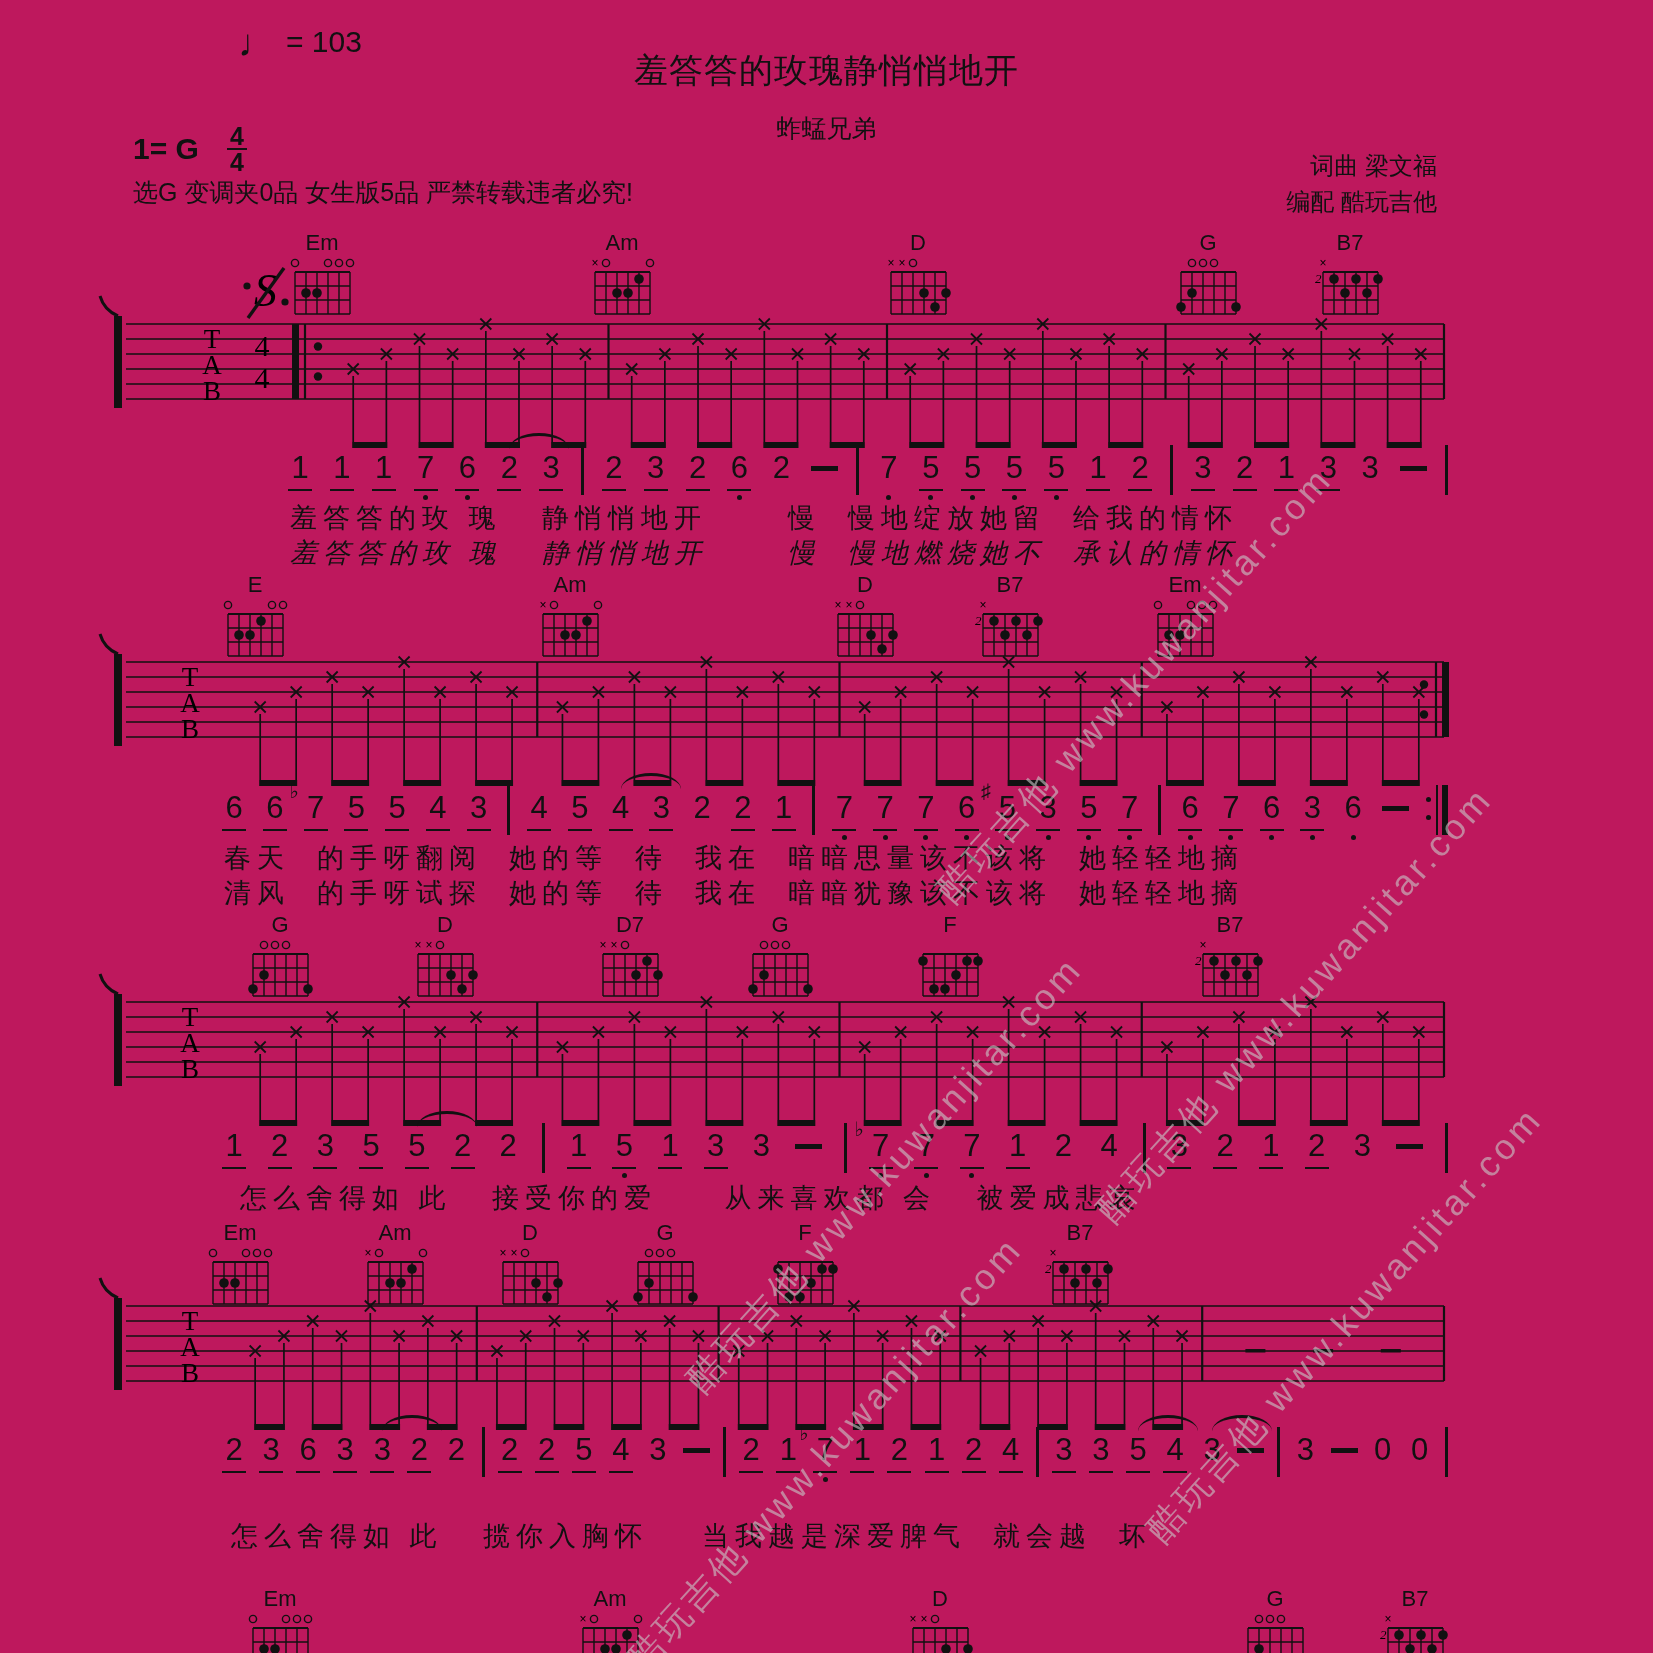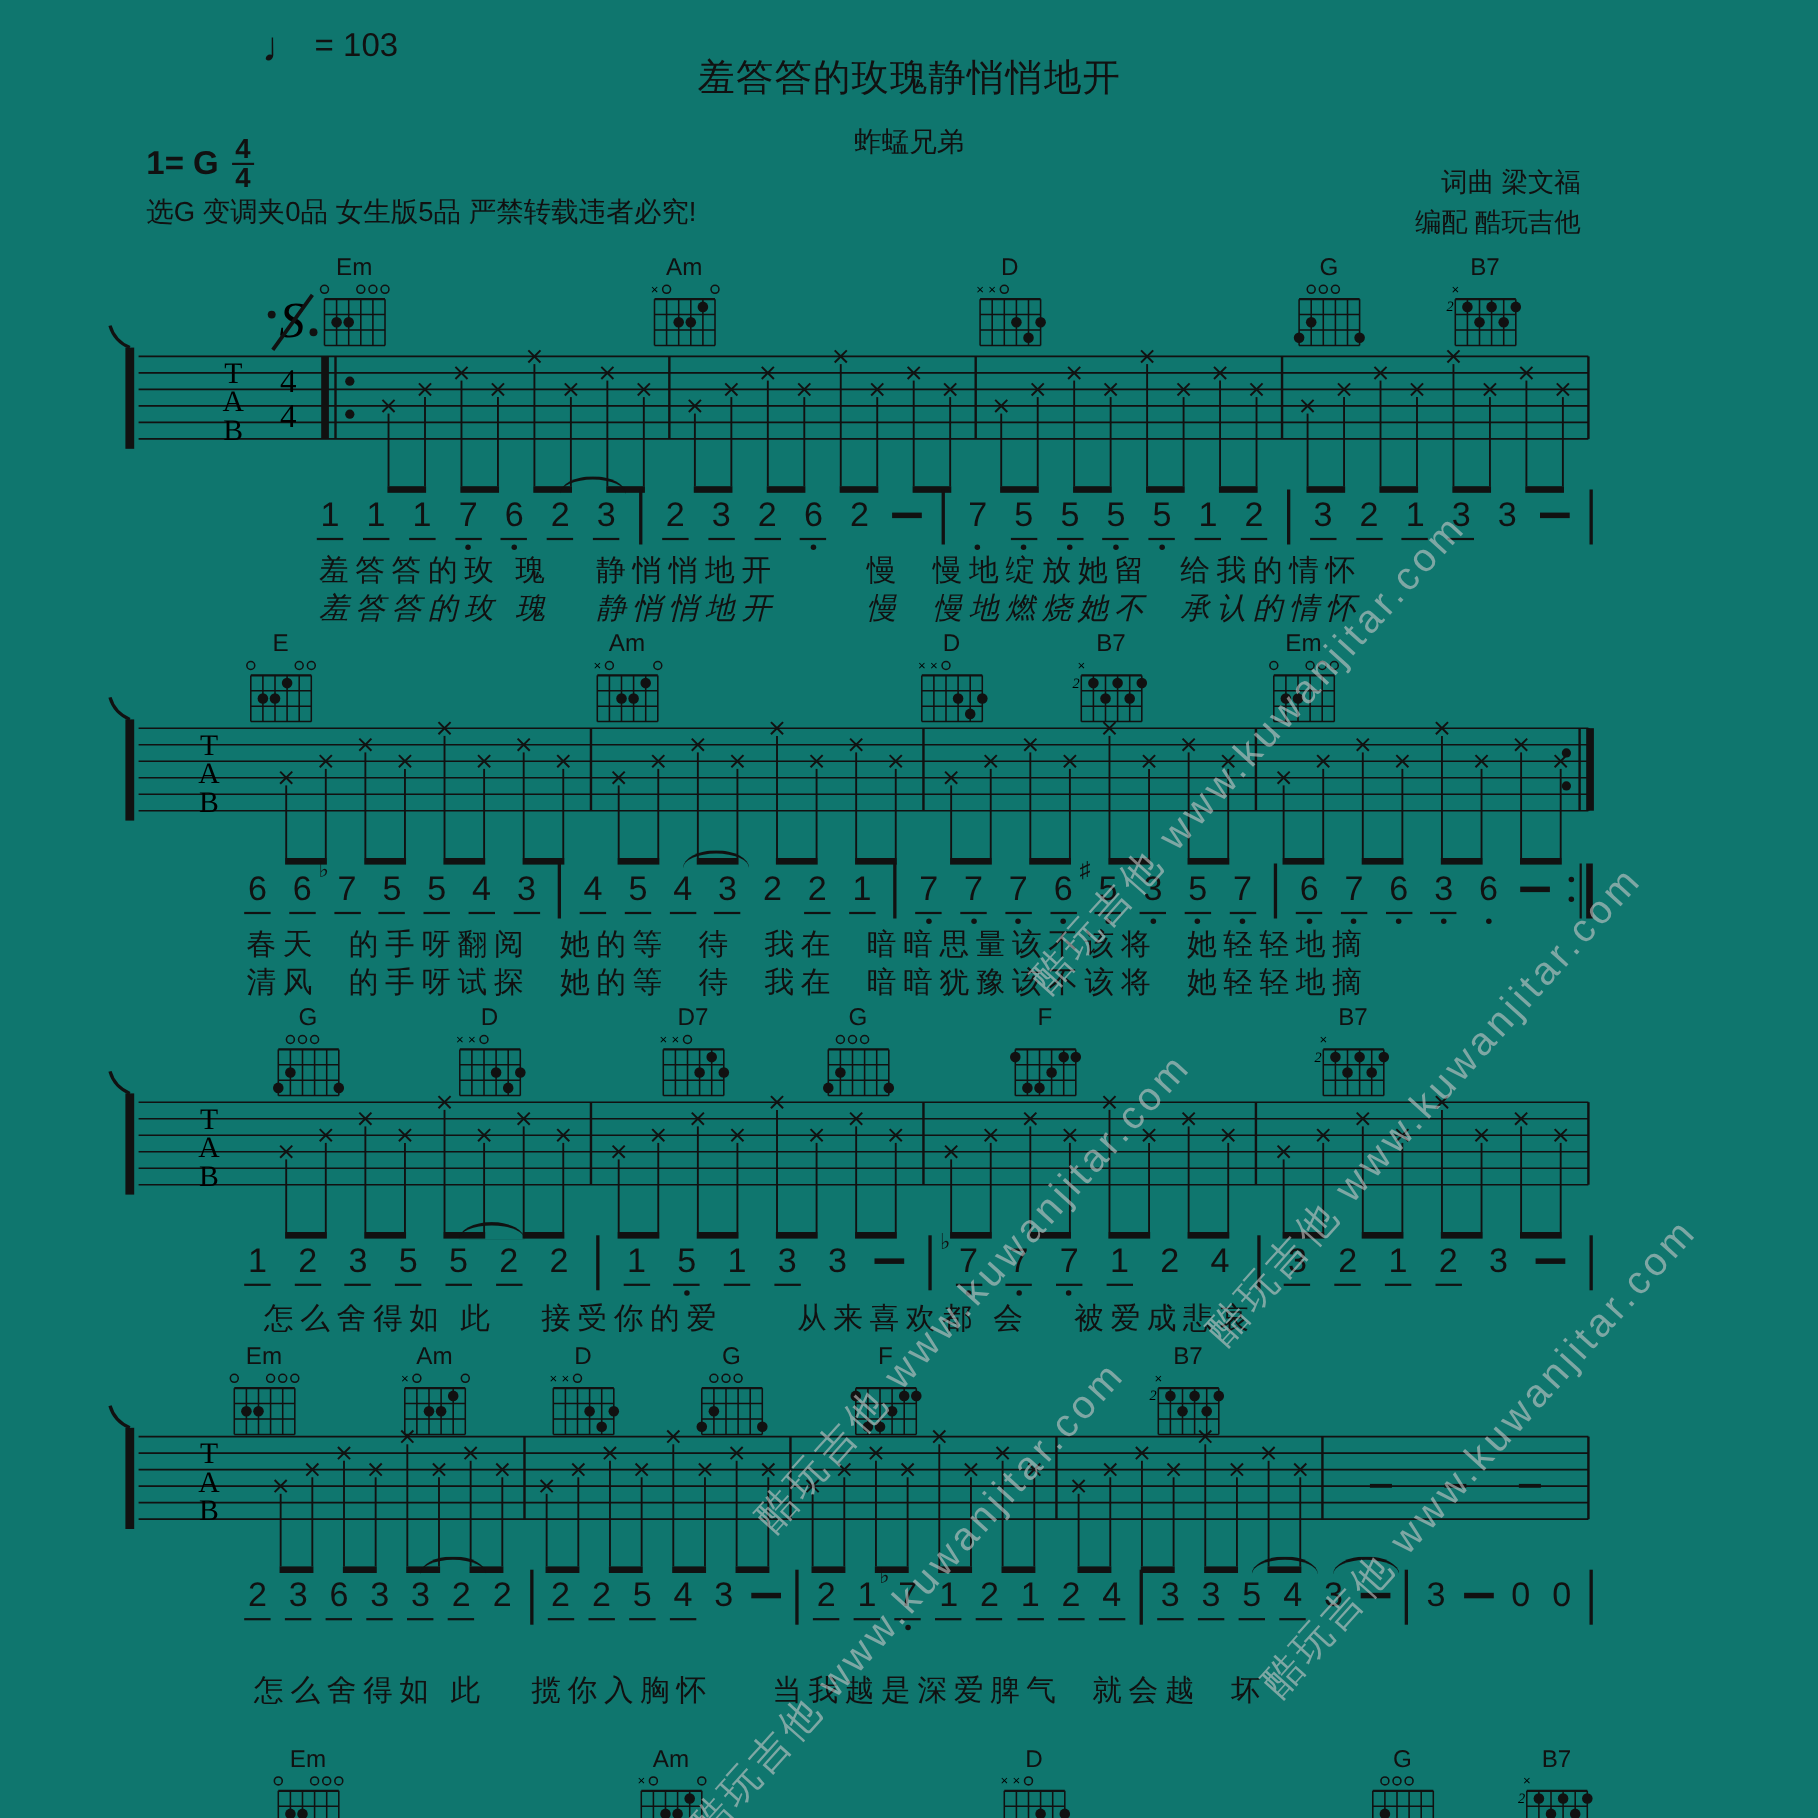--- a/index.html
+++ b/index.html
@@ -1,24 +1,24 @@
 <!DOCTYPE html>
 <html><head>
 <meta charset="utf-8">
 <style>
   html,body{margin:0;padding:0;background:#fff}
-  #page{width:1653px;height:1653px;position:relative;background:#0f766e;overflow:hidden;
+  #page{width:1653px;height:1653px;position:relative;background:#be185d;overflow:hidden;
         font-family:"Liberation Sans",sans-serif;color:#111}
   .abs{position:absolute}
   
   .tempo{left:238px;top:22px;font-size:30px}
   .tempo .note{font-size:38px;vertical-align:-4px;margin-right:10px}
   .title{left:0;right:0;top:48px;text-align:center;font-size:34px;font-weight:normal;letter-spacing:1px}
   .subtitle{left:0;right:0;top:112px;text-align:center;font-size:25px}
-  .keyrow{left:133px;top:124px;font-size:30px;font-weight:bold;display:flex;align-items:center;gap:12px}
+  .keyrow{left:133px;top:124px;font-size:30px;font-weight:bold;display:flex;align-items:center;gap:28px}
   .tsig{display:inline-flex;flex-direction:column;align-items:center;font-size:25px;font-weight:bold;line-height:24px}
   .tsig .tt{border-bottom:2px solid #111;padding:0 3px}
   .notice{left:133px;top:176px;font-size:25px}
   .credit{right:216px;text-align:right;font-size:24px}
   
   .chord{position:absolute;width:70px;text-align:center}
   .chord .nm{font-size:22px;line-height:22px;margin-bottom:1px}
   
   .melody{position:absolute;display:flex;justify-content:space-between;align-items:flex-start;height:60px}
   .tok{position:relative;width:24px;height:38px;text-align:center;font-size:31px;line-height:36px}

